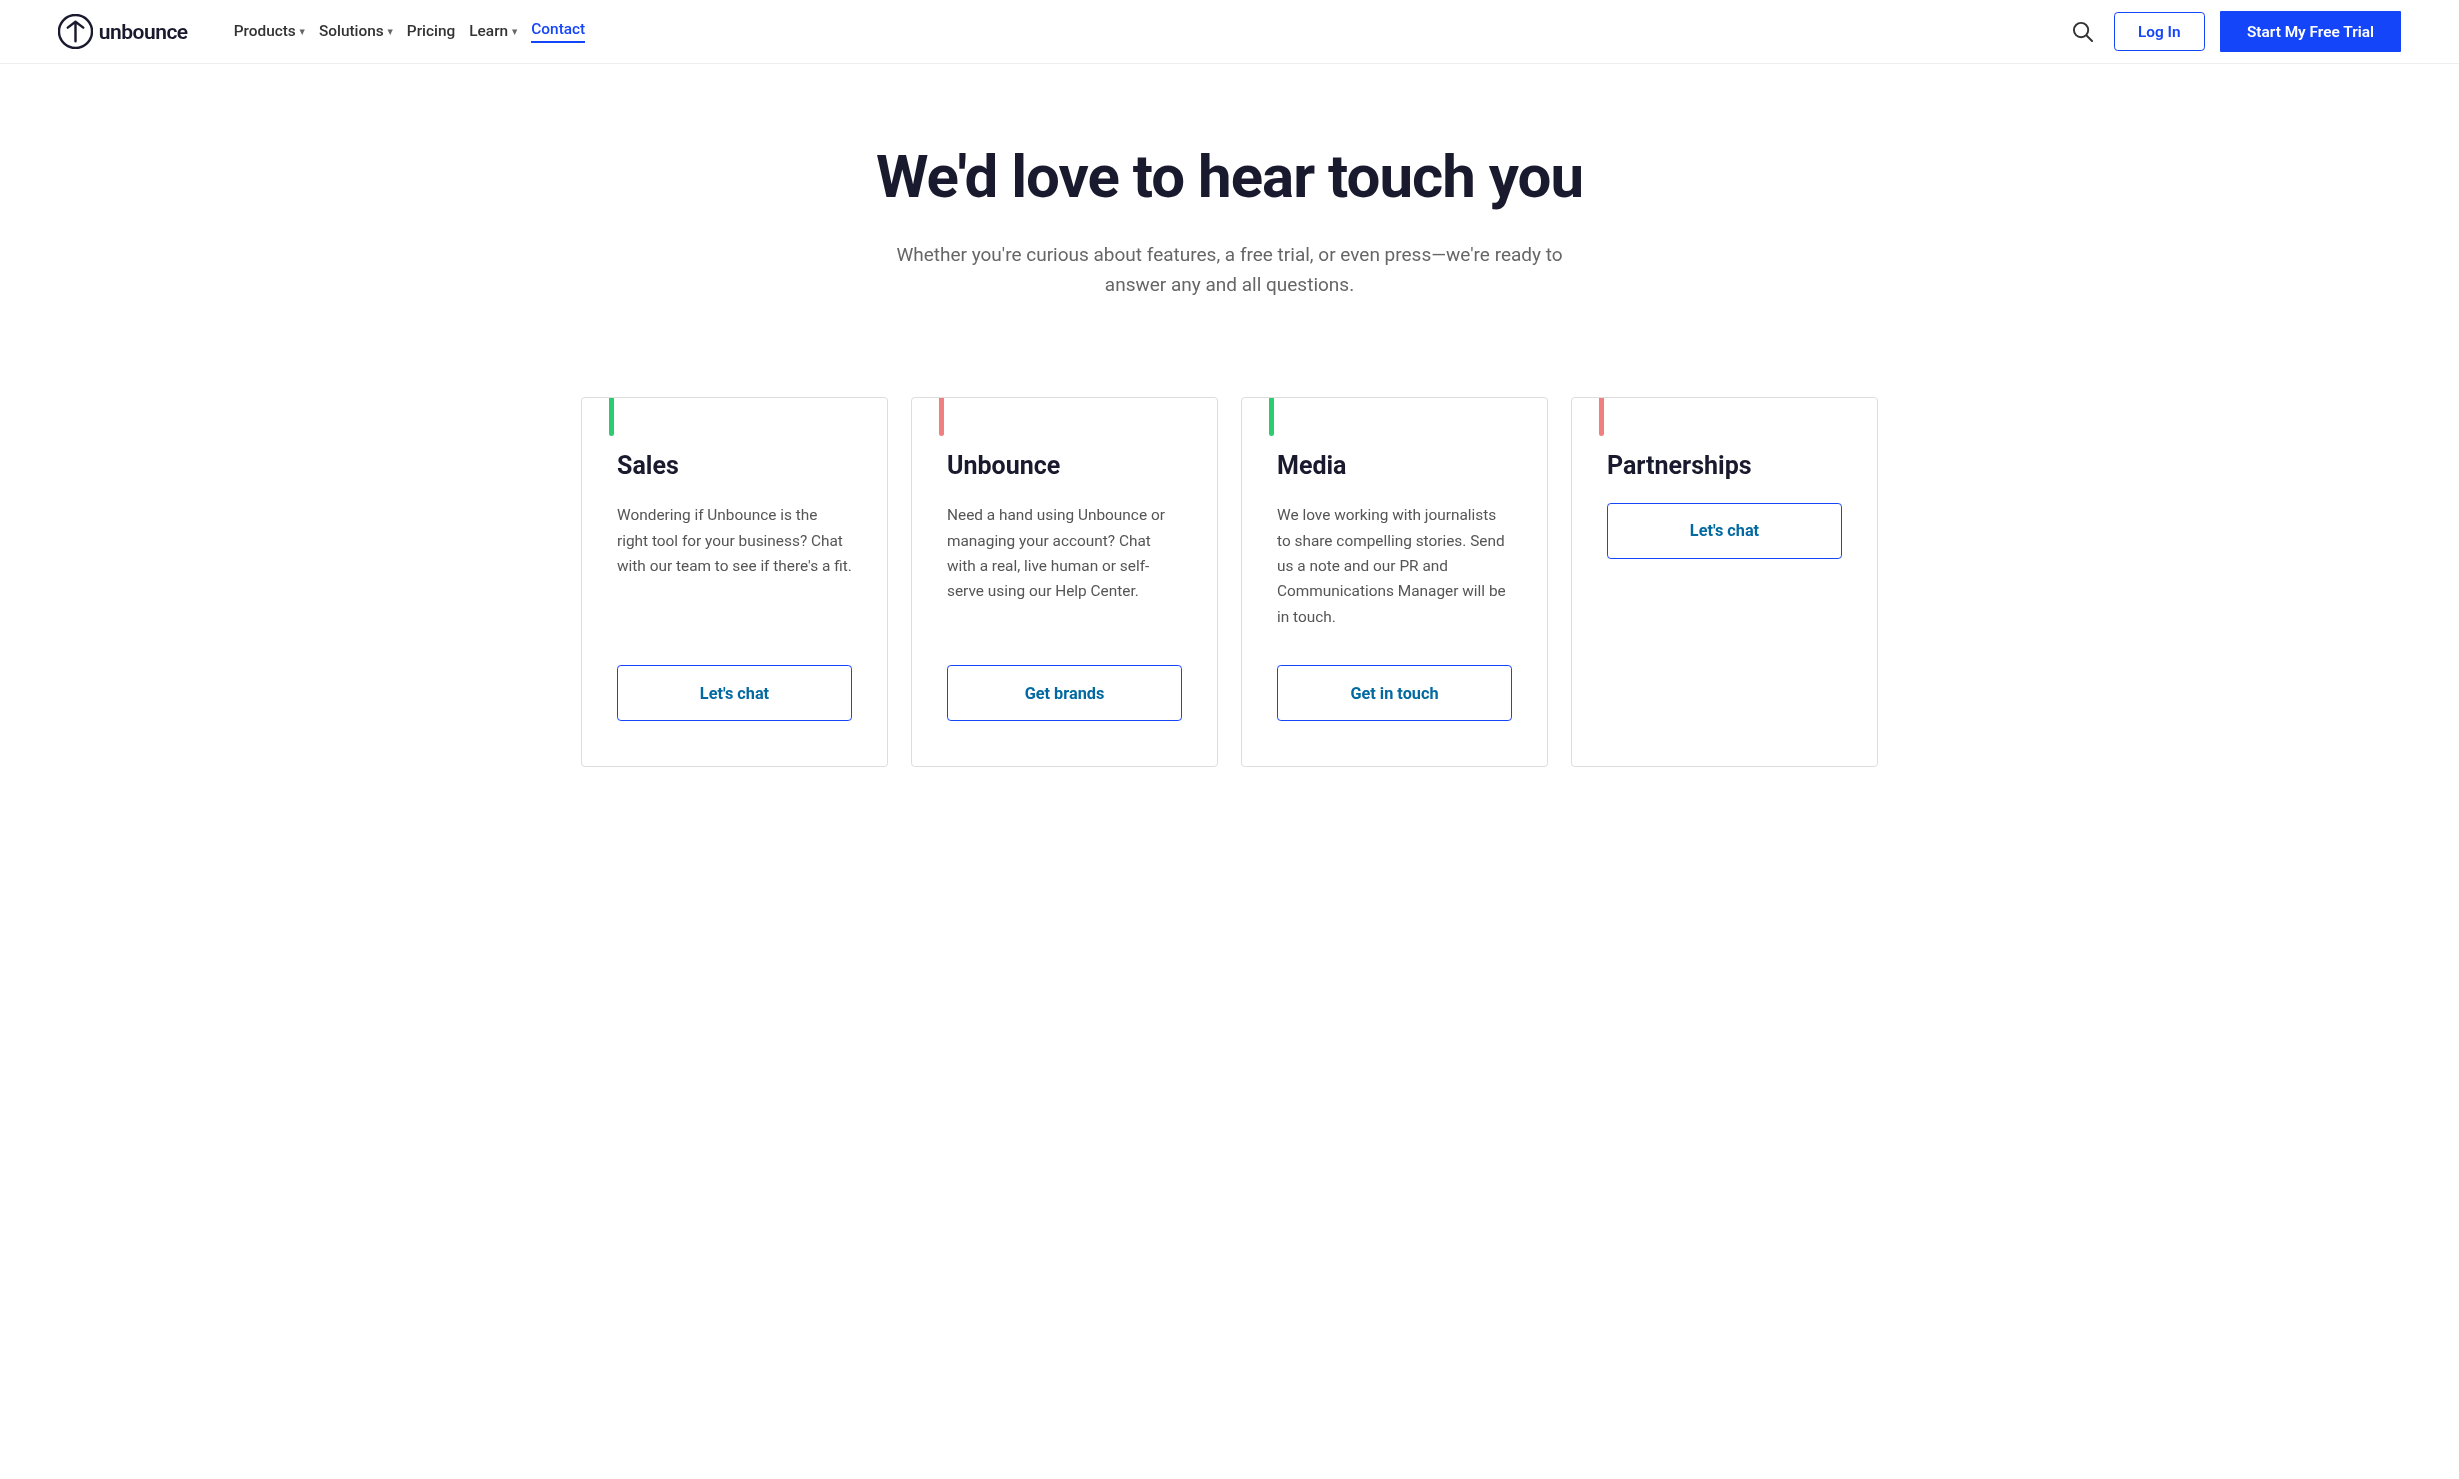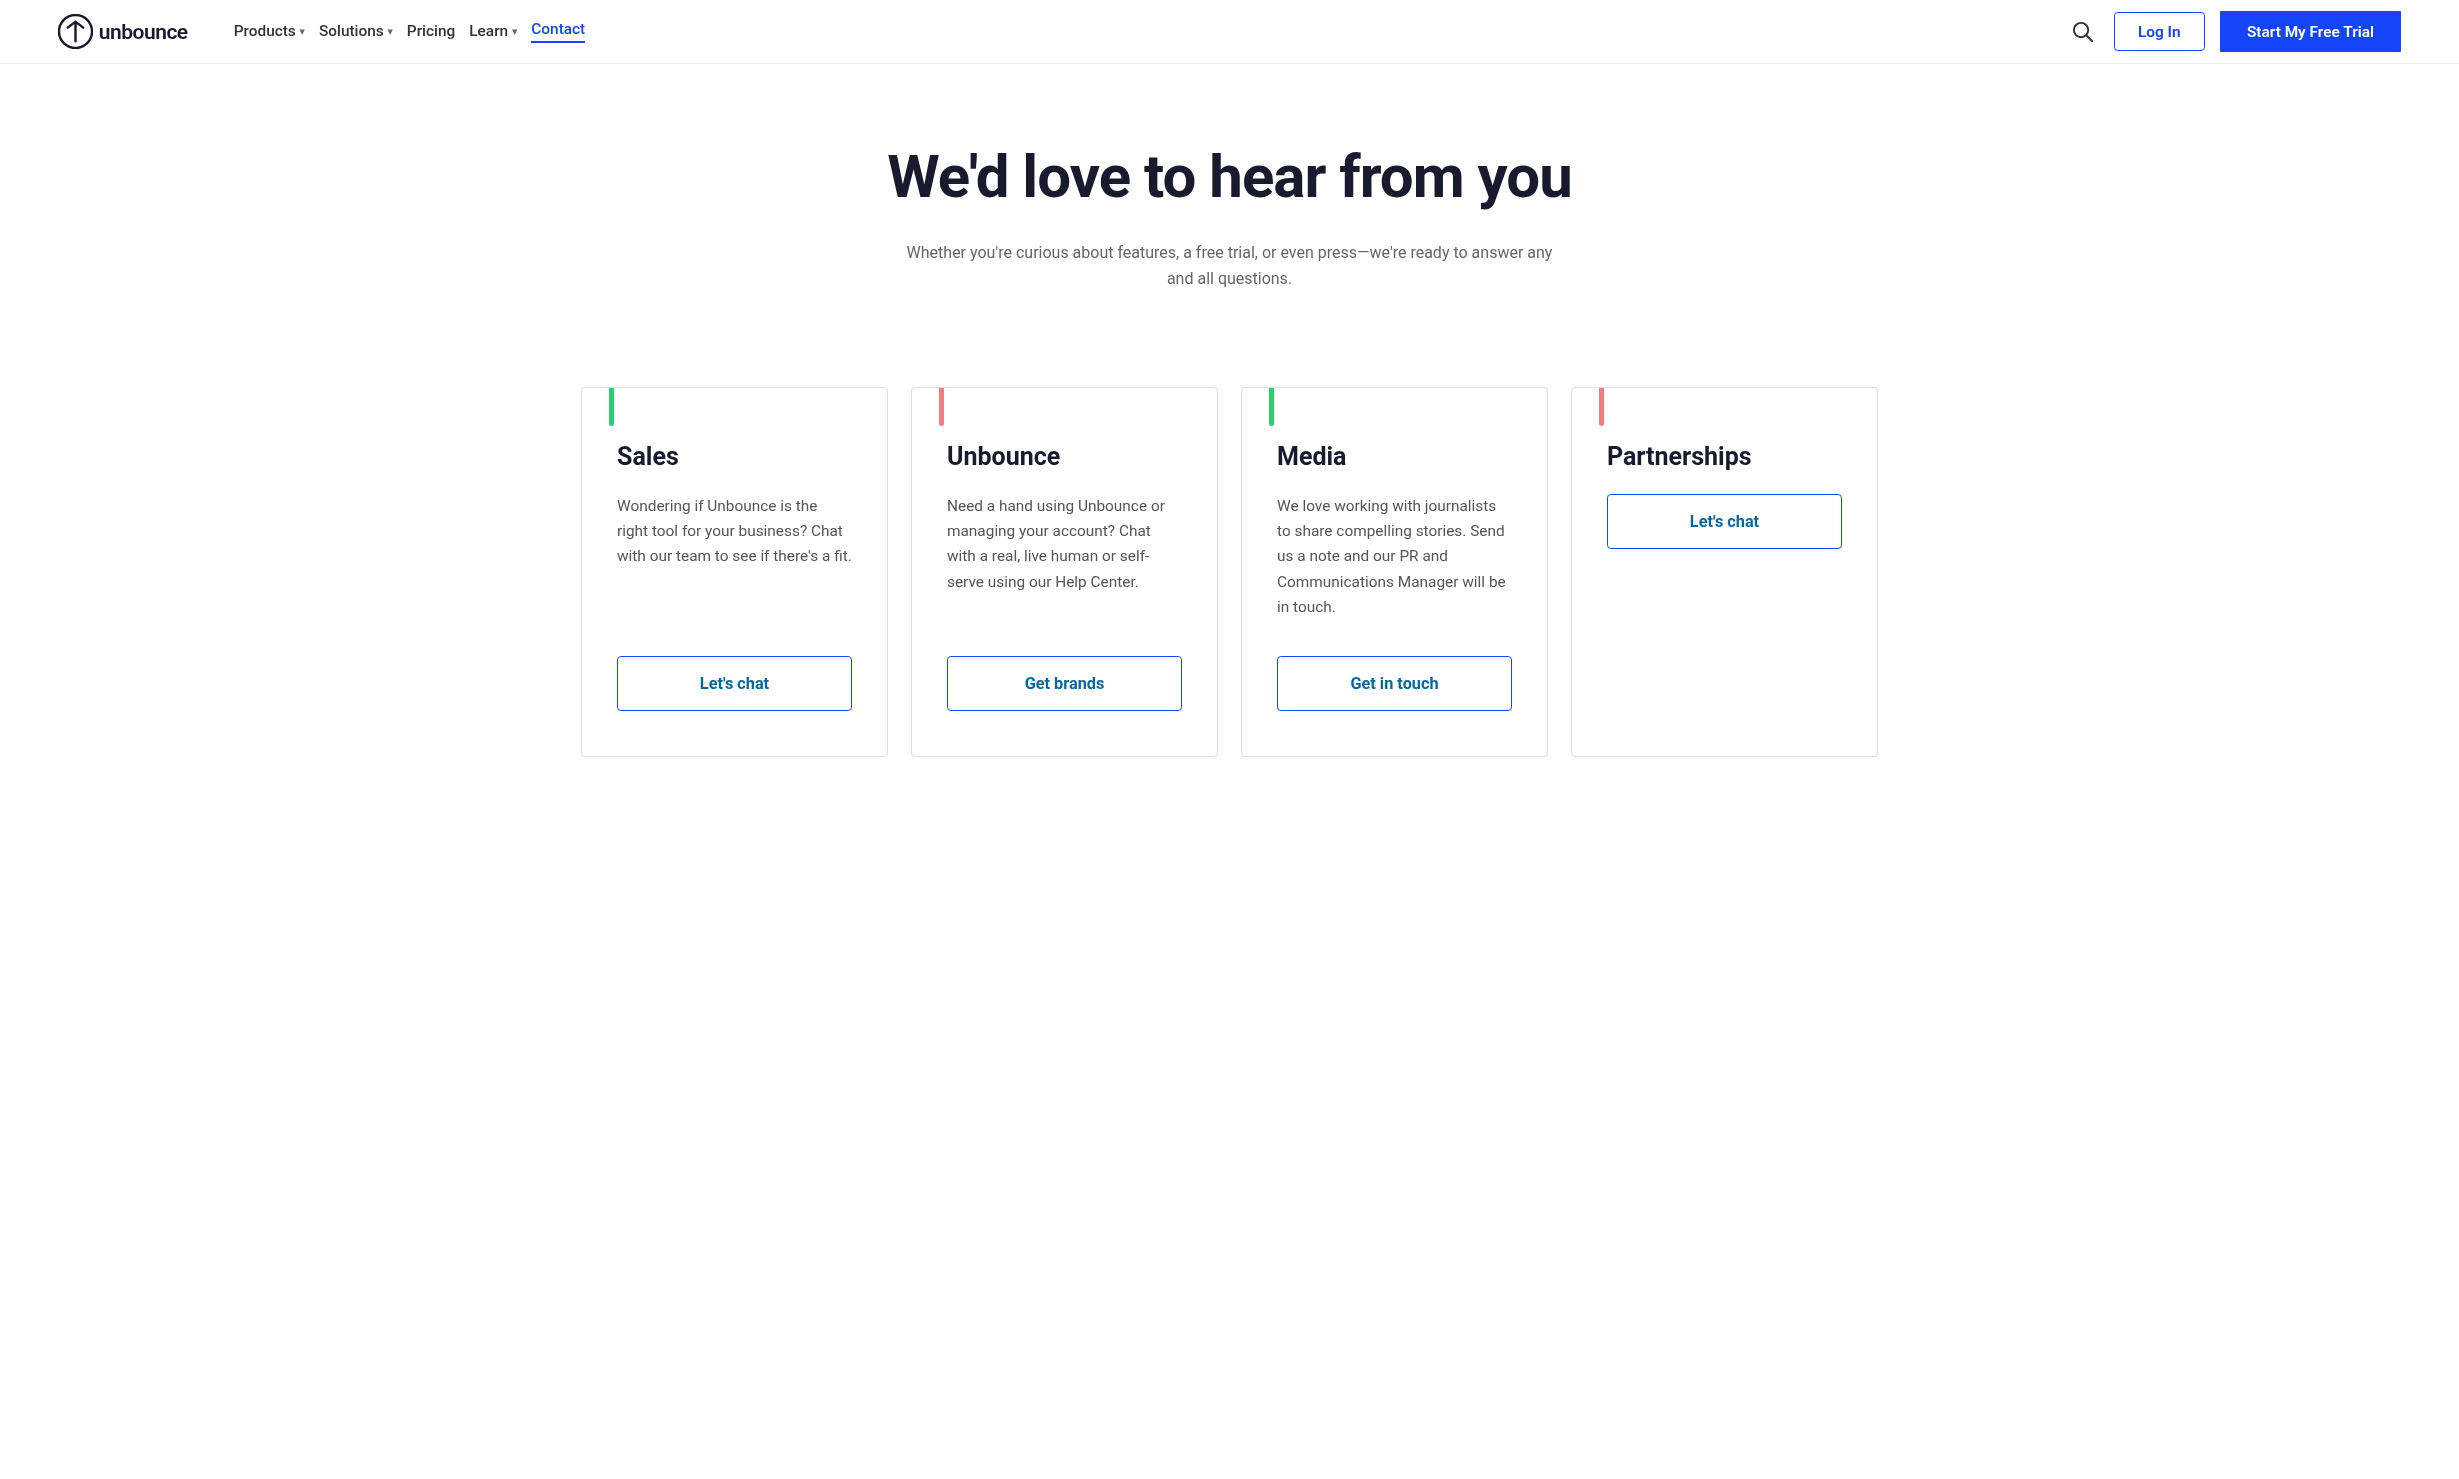--- a/index.html
+++ b/index.html
@@ -107,21 +107,21 @@
     }
     .hero h1 {
       font-size: 60px;
       font-weight: 700;
       color: #1a1a2e;
       line-height: 1.2;
       margin-bottom: 27px;
       letter-spacing: -1px;
     }
     .hero p {
-      font-size: 16px;
+      font-size: 19px;
       color: #666;
       max-width: 672px;
       margin: 0 auto;
       line-height: 1.6;
     }
 
     
     .cards-section {
       display: flex;
       gap: 0;
@@ -226,21 +226,21 @@
         <circle cx="9.5" cy="9.5" r="7.5" stroke="#333" stroke-width="2"></circle>
         <line x1="15.5" y1="15.5" x2="21" y2="21" stroke="#333" stroke-width="2" stroke-linecap="round"></line>
       </svg>
     </button>
     <a href="#" class="btn-login">Log In</a>
     <a href="#" class="btn-trial">Start My Free Trial</a>
   </div>
 </nav>
 
 <section class="hero">
-  <h1>We'd love to hear from you</h1>
+  <h1>We'd love to hear touch you</h1>
   <p>Whether you're curious about features, a free trial, or even press—we're ready to answer any and all questions.</p>
 </section>
 
 <section class="cards-section">
 <div class="card">
       <div class="card-accent" style="background:#2ecc71"></div>
       <h2 class="card-title">Sales</h2>
       <p class="card-desc">Wondering if Unbounce is the right tool for your business? Chat with our team to see if there's a fit.</p>
       <a href="#" class="card-btn">Let's chat</a>
     </div>

